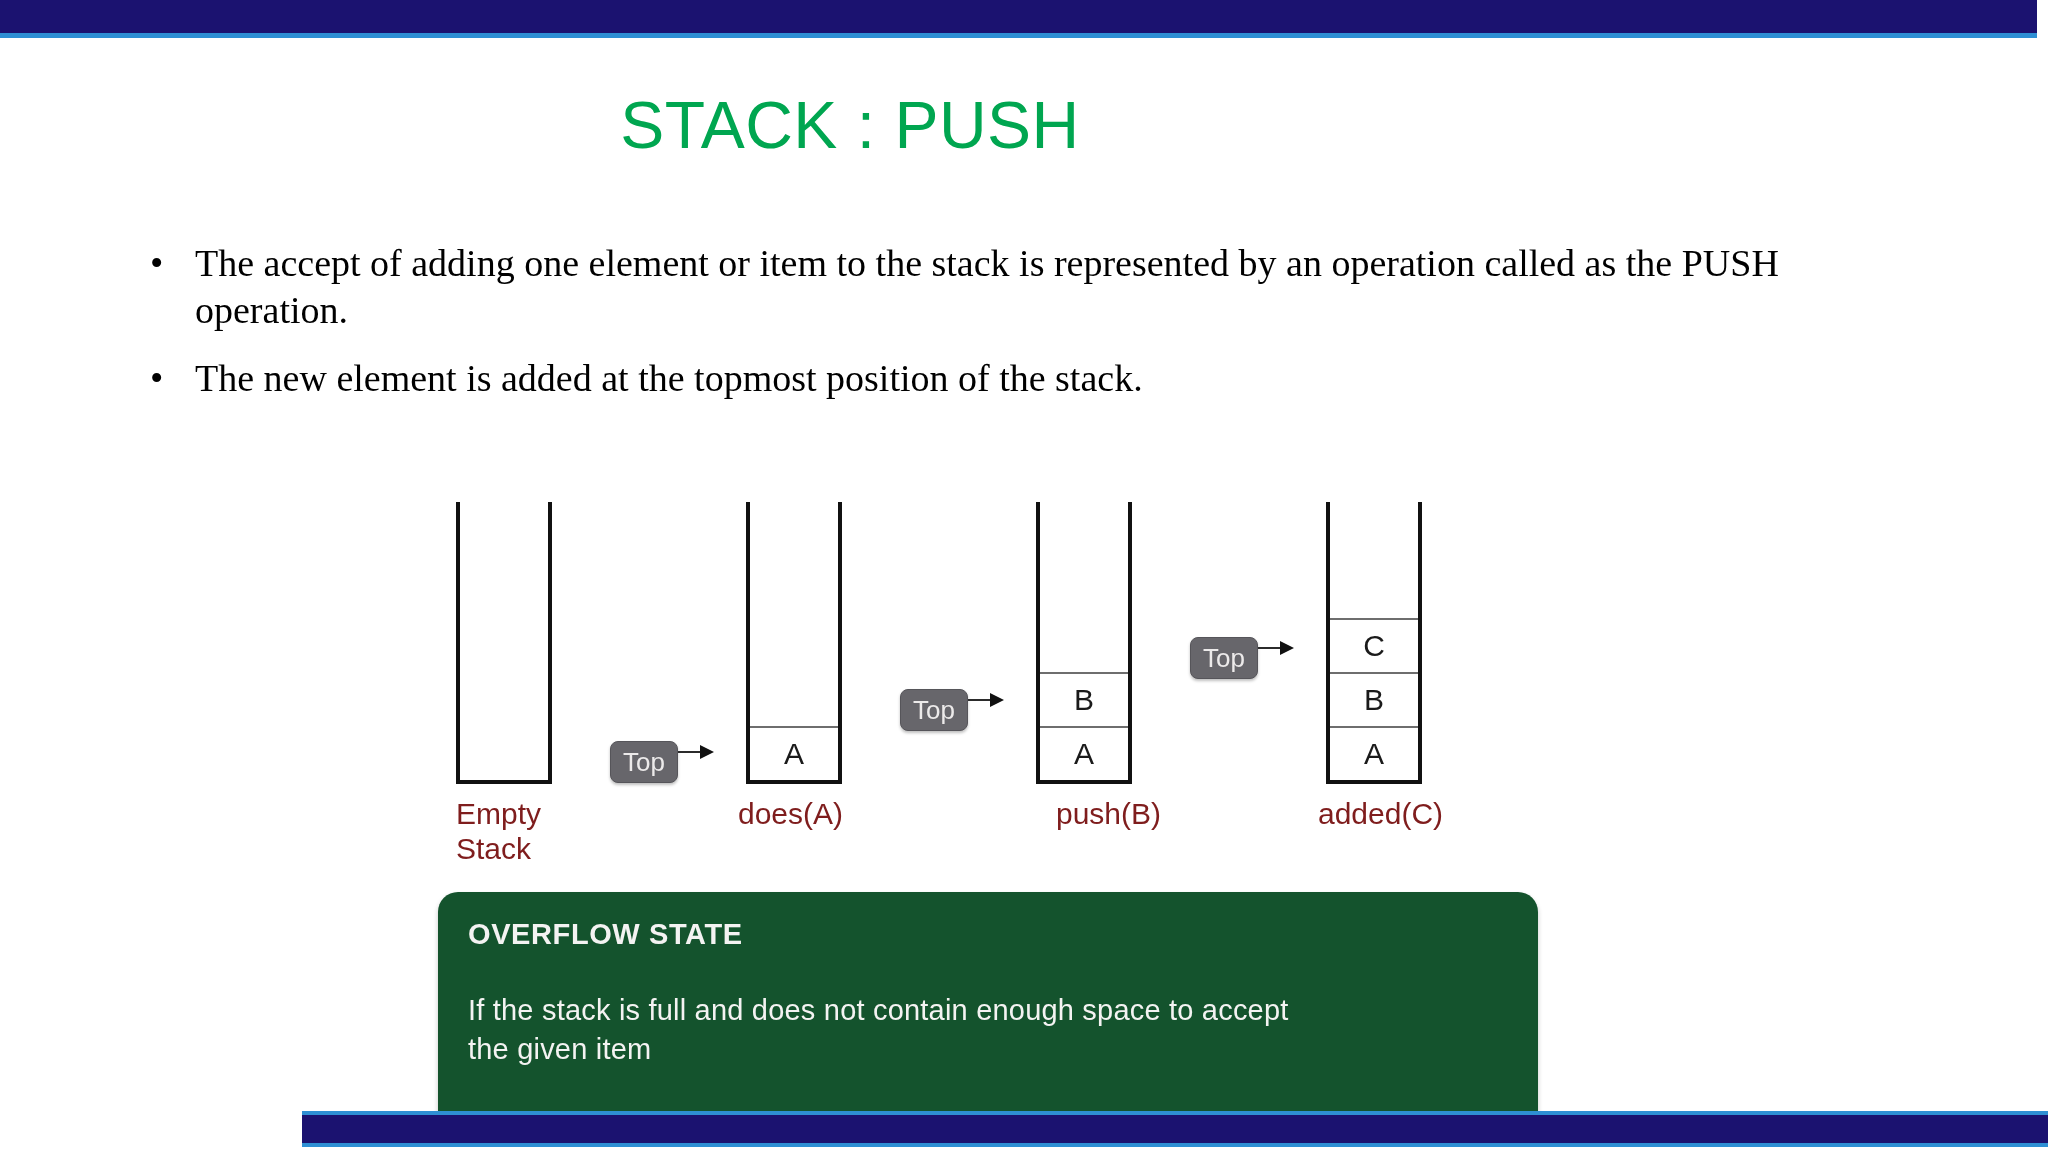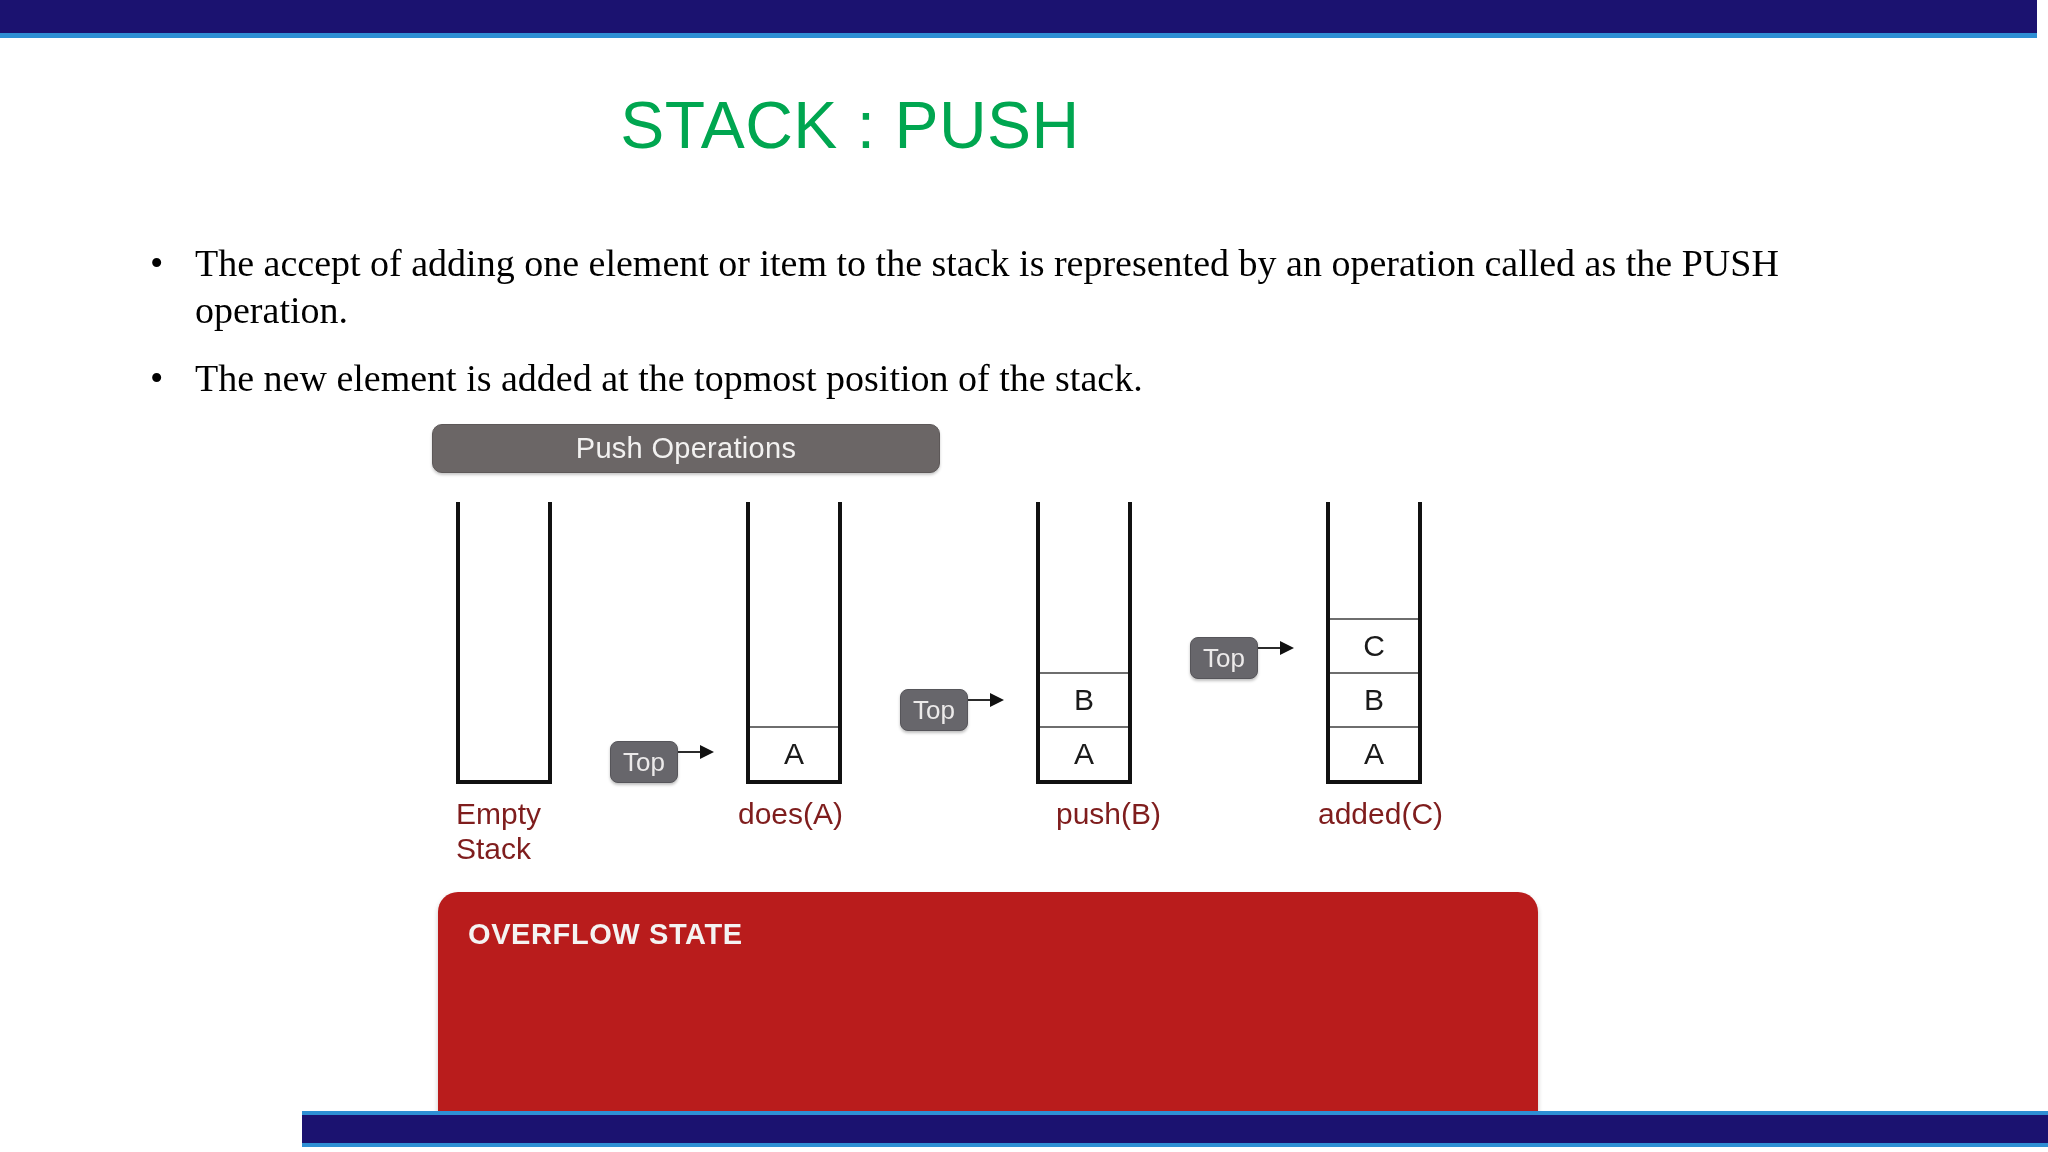--- a/index.html
+++ b/index.html
@@ -213,21 +213,21 @@
     line-height: 1.18;
     white-space: pre-line;
   }
 
   .overflow-box {
     position: absolute;
     left: 6px;
     top: 468px;
     width: 1100px;
     height: 240px;
-    background: #b91c1c;
+    background: #14532d;
     border-radius: 20px;
     box-shadow: 0 3px 5px rgba(0,0,0,0.22);
     box-sizing: border-box;
     padding: 26px 30px;
     font-family: "Liberation Sans", "DejaVu Sans", sans-serif;
     color: #f4f3f2;
   }
   .overflow-title {
     font-size: 29px;
     font-weight: bold;
@@ -254,21 +254,20 @@
     <span class="txt">The accept of adding one element or item to the stack is represented by an operation called as the PUSH operation.</span>
   </div>
   <div class="bullet">
     <span class="dot">•</span>
     <span class="txt">The new element is added at the topmost position of the stack.</span>
   </div>
 </div>
 
 <div class="diagram">
 
-  <div class="push-header">Push Operations</div>
 
   <div class="stack empty" style="left:24px;">
     <div class="wall-l"></div>
     <div class="wall-r"></div>
     <div class="floor"></div>
     <div class="cells"></div>
   </div>
   <div class="stack-caption" style="left:24px;">Empty
 Stack</div>
 
@@ -321,17 +320,19 @@
     <div class="top-badge">Top</div>
     <div class="top-arrow">
       <div class="shaft"></div>
         <div class="head"></div>
     </div>
   </div>
   <div class="stack-caption" style="left:886px;">added(C)</div>
 
   <div class="overflow-box">
     <div class="overflow-title">OVERFLOW STATE</div>
+    <div class="overflow-body">If the stack is full and does not contain enough space to accept
+the given item</div>
   </div>
 
 </div>
 
 <div class="bottom-bar"></div>
 
 </body></html>

